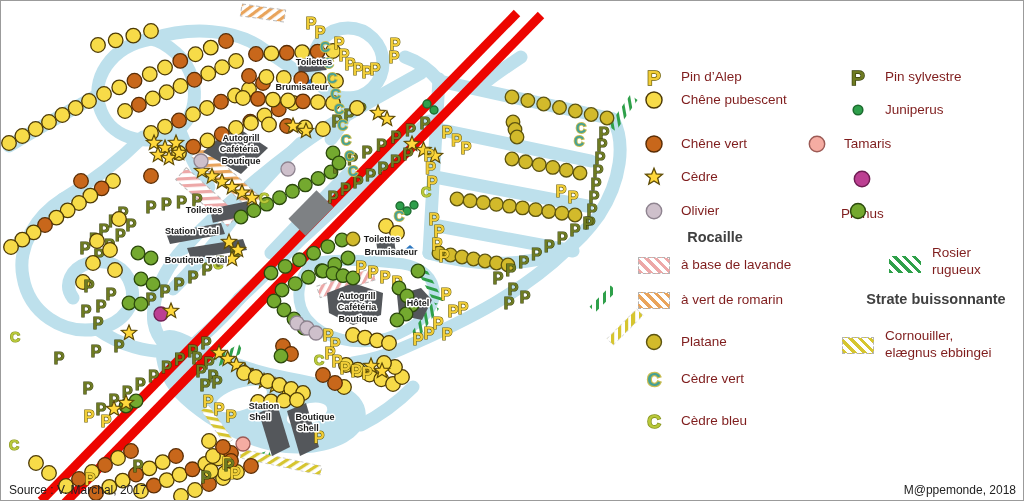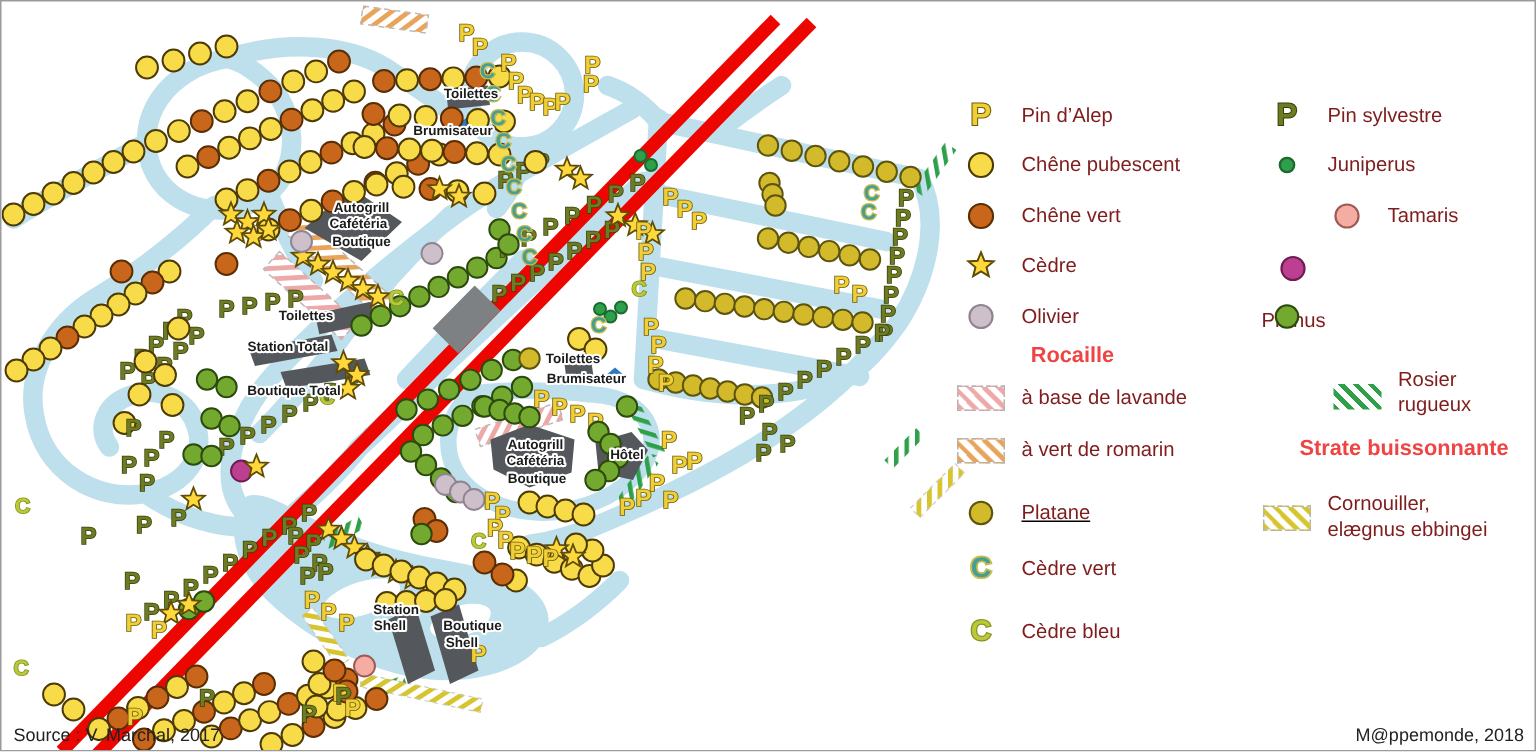--- a/index.html
+++ b/index.html
@@ -3,21 +3,21 @@
 <meta charset="utf-8">
 <style>
   html,body{margin:0;padding:0;background:#fff;}
   #canvas{position:relative;width:1022px;height:499px;border:1px solid #9b9b9b;
           background:#fff;overflow:hidden;font-family:"Liberation Sans",sans-serif;}
   #map-svg{position:absolute;left:0;top:0;}
   
   .legend-row{position:absolute;display:flex;align-items:center;gap:10px;height:30px;}
   .legend-icon{width:34px;height:30px;flex:0 0 34px;display:flex;align-items:center;justify-content:center;}
   .legend-label{font-size:13.5px;color:#7f1d1d;white-space:pre-line;line-height:1.25;}
-  .legend-heading{position:absolute;font-size:14.5px;font-weight:bold;color:#ef4444;text-align:center;}
+  .legend-heading{position:absolute;font-size:14.5px;font-weight:bold;color:#404040;text-align:center;}
   .swatch{width:32px;height:17px;box-sizing:border-box;}
   .swatch.dashed{border:1.4px dashed #b3b3b3;background-color:#fff;}
   .footer-text{position:absolute;font-size:12px;color:#222;}
   #footer-source{left:8px;bottom:3px;}
   #footer-credit{right:7px;bottom:3px;}
 </style>
 </head>
 <body>
 
 <div id="canvas">
@@ -570,21 +570,21 @@
 
   <div id="legend">
       <div class="legend-row" style="left: 636px; top: 61px;">
         <span class="legend-icon">
           <svg width="34" height="30" viewBox="0 0 34 30">
             <text x="17" y="15" fill="#F1CD37" stroke="#6b5e07" stroke-width="1.4300000000000002" paint-order="stroke" text-anchor="middle" dominant-baseline="central" font-family="&quot;Liberation Sans&quot;,sans-serif" font-weight="bold" font-size="20.8px">P</text>
           </svg>
         </span>
         <span class="legend-label">Pin d’Alep</span>
       </div>
-      <div class="legend-row" style="left: 636px; top: 94px;">
+      <div class="legend-row" style="left: 636px; top: 84px;">
         <span class="legend-icon">
           <svg width="34" height="30" viewBox="0 0 34 30">
             <circle cx="17" cy="15" r="8.030000000000001" fill="#F7DB48" stroke="#4d3a05" stroke-width="1.4300000000000002"></circle>
           </svg>
         </span>
         <span class="legend-label">Chêne pubescent</span>
       </div>
       <div class="legend-row" style="left: 636px; top: 128px;">
         <span class="legend-icon">
           <svg width="34" height="30" viewBox="0 0 34 30">
@@ -615,21 +615,21 @@
           <div class="swatch dashed" style="background-image: repeating-linear-gradient(45deg, rgb(237, 168, 168) 0px, rgb(237, 168, 168) 3px, rgba(0, 0, 0, 0) 3px, rgba(0, 0, 0, 0) 7px);"></div>
         </span>
         <span class="legend-label">à base de lavande</span>
       </div>
       <div class="legend-row" style="left: 636px; top: 284px;">
         <span class="legend-icon">
           <div class="swatch dashed" style="background-image: repeating-linear-gradient(45deg, rgb(233, 164, 91) 0px, rgb(233, 164, 91) 3px, rgba(0, 0, 0, 0) 3px, rgba(0, 0, 0, 0) 7px);"></div>
         </span>
         <span class="legend-label">à vert de romarin</span>
       </div>
-      <div class="legend-row" style="left: 636px; top: 326px; text-decoration: underline;">
+      <div class="legend-row" style="left: 636px; top: 326px;">
         <span class="legend-icon">
           <svg width="34" height="30" viewBox="0 0 34 30">
             <circle cx="17" cy="15" r="7.48" fill="#D2BA2B" stroke="#5d5410" stroke-width="1.4300000000000002"></circle>
           </svg>
         </span>
         <span class="legend-label">Platane</span>
       </div>
       <div class="legend-row" style="left: 636px; top: 363px;">
         <span class="legend-icon">
           <svg width="34" height="30" viewBox="0 0 34 30">
@@ -655,21 +655,21 @@
         <span class="legend-label">Pin sylvestre</span>
       </div>
       <div class="legend-row" style="left: 840px; top: 94px;">
         <span class="legend-icon">
           <svg width="34" height="30" viewBox="0 0 34 30">
             <circle cx="17" cy="15" r="4.8" fill="#2E9F4B" stroke="#1c6b2e" stroke-width="1.56"></circle>
           </svg>
         </span>
         <span class="legend-label">Juniperus</span>
       </div>
-      <div class="legend-row" style="left: 880px; top: 128px;">
+      <div class="legend-row" style="left: 799px; top: 128px;">
         <span class="legend-icon">
           <svg width="34" height="30" viewBox="0 0 34 30">
             <circle cx="17" cy="15" r="7.700000000000001" fill="#F5ACA2" stroke="#9c5a55" stroke-width="1.4300000000000002"></circle>
           </svg>
         </span>
         <span class="legend-label">Tamaris</span>
       </div>
       <div class="legend-row" style="left: 840px; top: 161px; flex-direction: column;">
         <span class="legend-icon">
           <svg width="34" height="30" viewBox="0 0 34 30">

